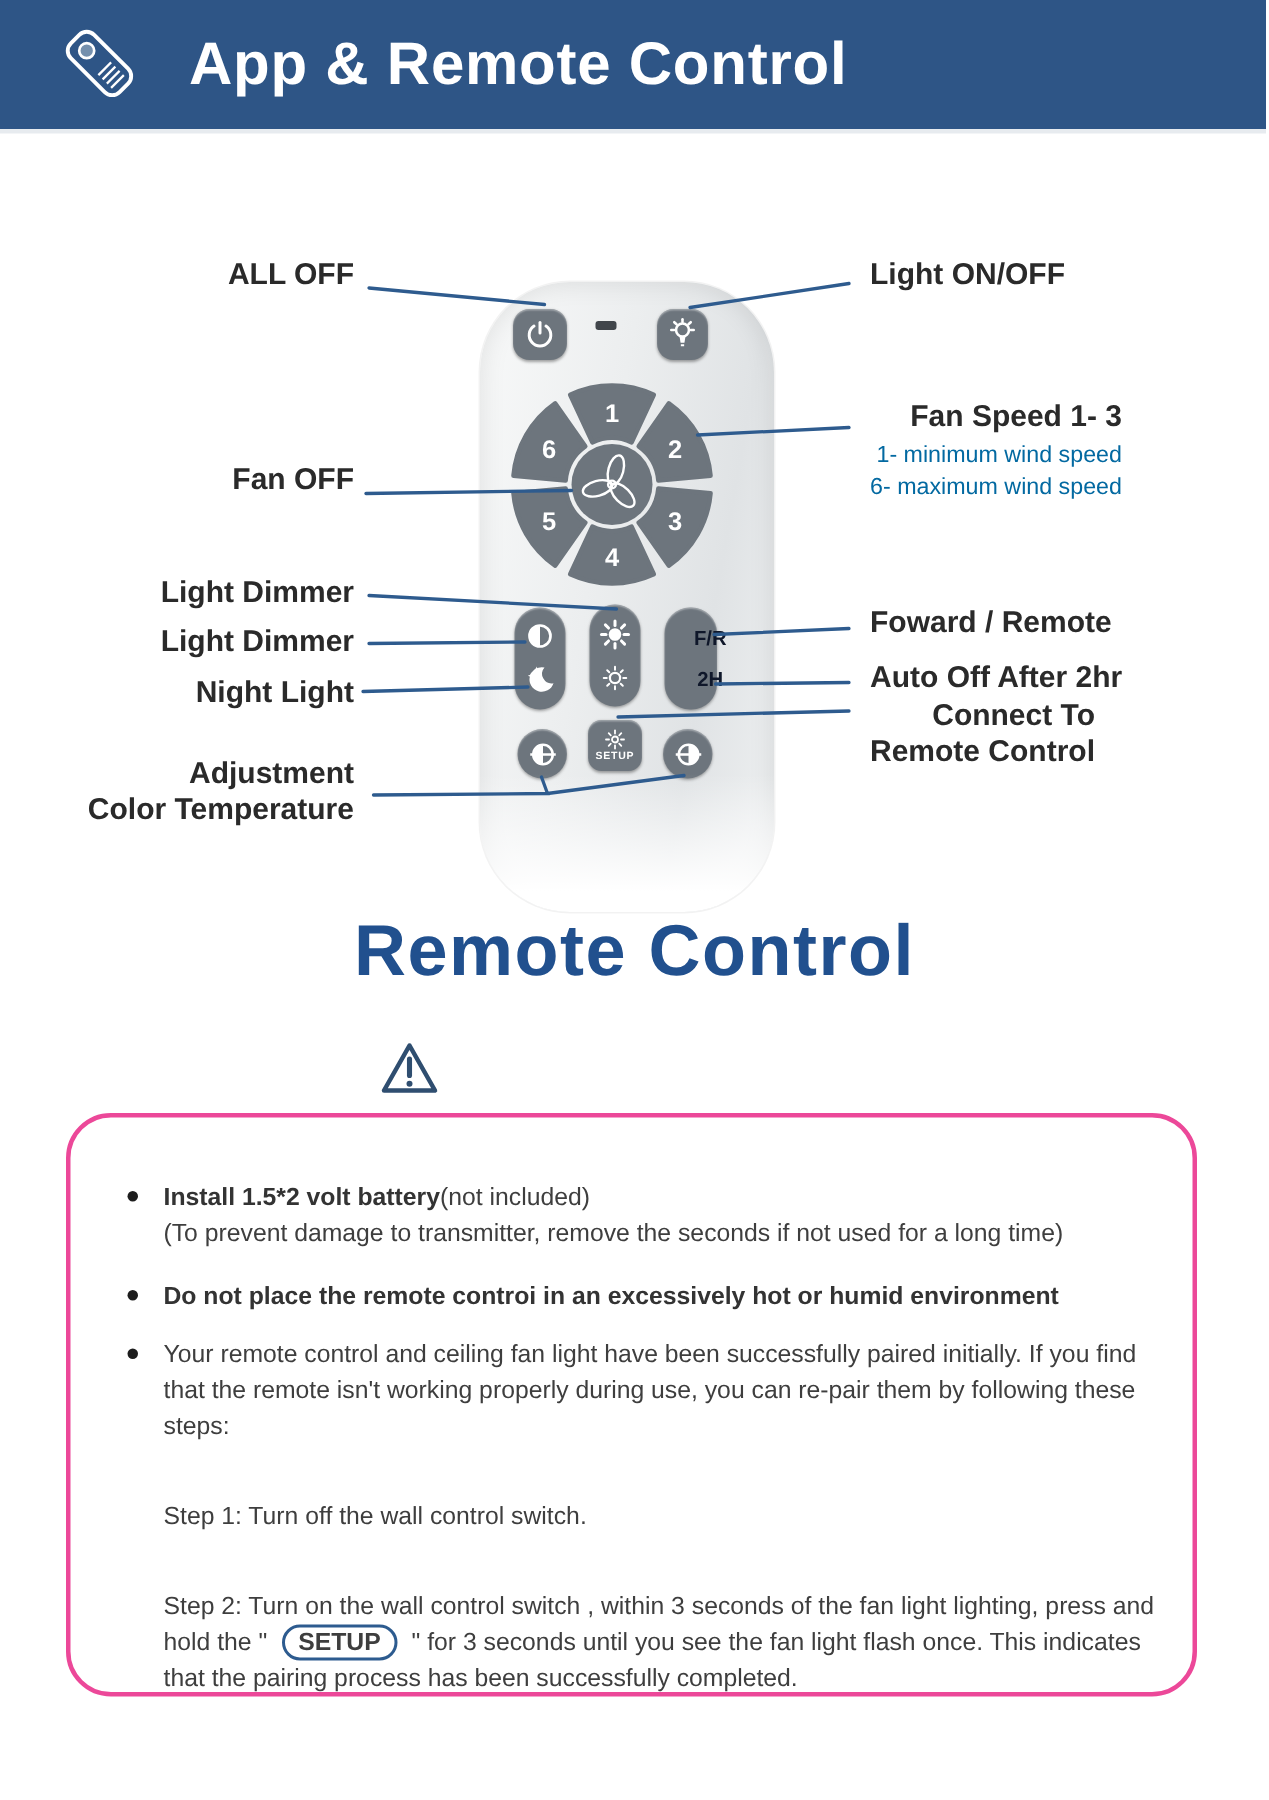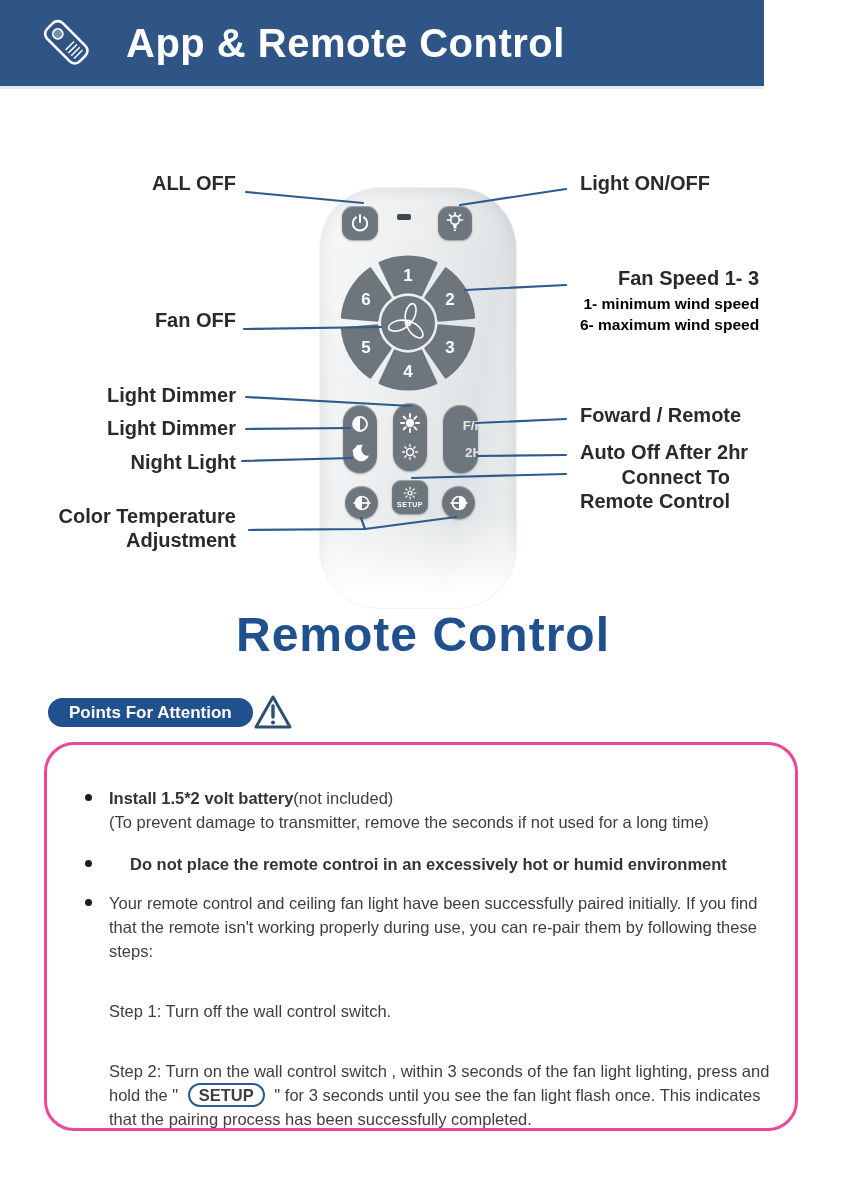--- a/index.html
+++ b/index.html
@@ -1,29 +1,29 @@
 <!DOCTYPE html>
 <html><head>
 <meta charset="utf-8">
 <style>
   html,body{margin:0;padding:0;background:#fff;}
   .page{position:relative;width:846px;height:1200px;background:#fff;overflow:hidden;
         font-family:"Liberation Sans",sans-serif;}
 
   
-  .header{position:absolute;left:0;top:0;width:764px;height:86px;background:#2e5586;
+  .header{position:absolute;left:0;top:0;width:844px;height:86px;background:#2e5586;
           display:flex;align-items:center;box-shadow:0 3px 0 #e7ebef;}
   .header-icon{margin-left:34px;flex:none;}
   .header-title{color:#fff;font-size:40px;font-weight:bold;margin-left:26px;letter-spacing:.5px;}
 
   
   .lbl{position:absolute;font-weight:bold;font-size:20px;color:#2a2a2a;line-height:24px;white-space:nowrap;z-index:4;}
   .lbl-left{right:610px;text-align:right;}
   .lbl-right{left:580px;text-align:right;}
-  .sub{font-weight:bold;font-size:15.5px;color:#000000;line-height:21px;}
+  .sub{font-weight:normal;font-size:15.5px;color:#0369a1;line-height:21px;}
 
   
   .lines{position:absolute;left:0;top:0;z-index:5;pointer-events:none;}
 
   
   .remote{position:absolute;left:320px;top:188px;width:196px;height:420px;border-radius:60px;
           background:linear-gradient(100deg,#f8f9f9,#eceeef 40%,#e0e3e5 72%,#eff1f2);
           box-shadow:inset 0 0 18px rgba(0,0,0,.10), 0 0 0 1px rgba(0,0,0,.05);
           overflow:hidden;z-index:2;}
   .remote::after{content:"";position:absolute;left:0;bottom:0;width:100%;height:92px;
@@ -32,21 +32,21 @@
         box-shadow:inset 0 1px 1px rgba(255,255,255,.35), 0 1px 2px rgba(0,0,0,.35);}
   .btn-power{left:22px;top:18px;width:36px;height:34px;border-radius:11px;}
   .btn-light{left:118px;top:18px;width:34px;height:34px;border-radius:11px;}
   .ir-dash{position:absolute;left:77px;top:26px;width:14px;height:6px;border-radius:2px;background:#41464b;}
   .fanpad{position:absolute;left:13px;top:60px;}
   .pill{position:absolute;width:34px;height:68px;border-radius:17px;flex-direction:column;
         justify-content:space-evenly;}
   .pill-left{left:23px;top:217px;}
   .pill-mid{left:73px;top:215px;}
   .pill-right{left:123px;top:217px;width:35px;}
-  .pill-txt{color:#e5e5e5;font-size:13.5px;font-weight:bold;margin-left:26px;}
+  .pill-txt{color:#0f172a;font-size:13.5px;font-weight:bold;margin-left:26px;}
   .cbtn{position:absolute;width:33px;height:33px;border-radius:50%;}
   .cbtn-left{left:25px;top:298px;}
   .cbtn-right{left:122px;top:298px;}
   .btn-setup{left:72px;top:292px;width:36px;height:34px;border-radius:9px;flex-direction:column;}
   .setup-txt{color:#fff;font-size:7px;font-weight:bold;letter-spacing:.5px;margin-top:1px;}
 
   
   .big-title{position:absolute;left:0;top:607px;width:846px;text-align:center;z-index:3;
              font-size:48px;font-weight:bold;color:#21508e;letter-spacing:1px;}
 
@@ -56,21 +56,21 @@
   .warn-tri{position:absolute;left:252px;top:693px;}
   .attn-box{position:absolute;left:44px;top:742px;width:754px;height:389px;box-sizing:border-box;
             border:3px solid #ec4899;border-radius:30px;padding:41px 22px 0 38px;
             font-size:16.5px;line-height:24px;color:#3e3e3e;}
   .att-item{display:flex;}
   .att-item .dotcol{width:24px;flex:none;padding-top:8px;}
   .att-item .dot{width:7px;height:7px;border-radius:50%;background:#1d1d1d;}
   .att-text{flex:1;}
   .b{font-weight:bold;color:#333;}
   .mb1{margin-bottom:18px;}
-  .mb2{margin-bottom:15px;gap:21px;}
+  .mb2{margin-bottom:15px;}
   .step{margin-top:36px;}
   .setup-pill{display:inline-block;border:2.5px solid #2d5b8f;border-radius:13px;padding:0 9px;
               font-weight:bold;color:#3e3e3e;line-height:20px;margin:0 5px;}
 </style>
 </head>
 <body>
 
 <div class="page">
 
   <div class="header">
@@ -104,22 +104,22 @@
       <path d="M249 530 L365 529 L361 518 M365 529 L456 517"></path>
     </g>
   </svg>
 
   <div class="lbl lbl-left" style="top:171px">ALL OFF</div>
   <div class="lbl lbl-left" style="top:308px">Fan OFF</div>
   <div class="lbl lbl-left" style="top:383px">Light Dimmer</div>
   <div class="lbl lbl-left" style="top:416px">Light Dimmer</div>
   <div class="lbl lbl-left" style="top:450px">Night Light</div>
   <div class="lbl lbl-left" style="top:504px">
+    <div>Adjustment</div>
     <div>Color Temperature</div>
-    <div>Adjustment</div>
   </div>
 
   <div class="lbl lbl-right" style="top:171px">Light ON/OFF</div>
   <div class="lbl lbl-right" style="top:266px">
     <div>Fan Speed 1- 3</div>
     <div class="sub" style="margin-top:3px">1- minimum wind speed</div>
     <div class="sub">6- maximum wind speed</div>
   </div>
   <div class="lbl lbl-right" style="top:403px">Foward / Remote</div>
   <div class="lbl lbl-right" style="top:440px">Auto Off After 2hr</div>
@@ -248,21 +248,20 @@
       <svg width="22" height="22" viewBox="0 0 22 22">
         <circle cx="11" cy="11" r="6.5" fill="none" stroke="#fff" stroke-width="1.7"></circle>
         <path d="M11 4.5 A6.5 6.5 0 0 1 11 17.5 Z" fill="#fff"></path>
         <line x1="2.5" y1="11" x2="19.5" y2="11" stroke="#fff" stroke-width="1.7"></line>
       </svg>
     </div>
   </div>
 
   <div class="big-title">Remote Control</div>
 
-  <div class="attn-pill">Points For Attention</div>
   <svg class="warn-tri" width="42" height="40" viewBox="0 0 42 40">
     <path d="M21 4 L38 34 L4 34 Z" fill="none" stroke="#2f4e70" stroke-width="3" stroke-linejoin="round"></path>
     <line x1="21" y1="13" x2="21" y2="24" stroke="#2f4e70" stroke-width="3.4" stroke-linecap="round"></line>
     <circle cx="21" cy="29.5" r="2" fill="#2f4e70"></circle>
   </svg>
 
   <div class="attn-box">
     <div class="att-item mb1">
       <div class="dotcol">
           <div class="dot"></div>

